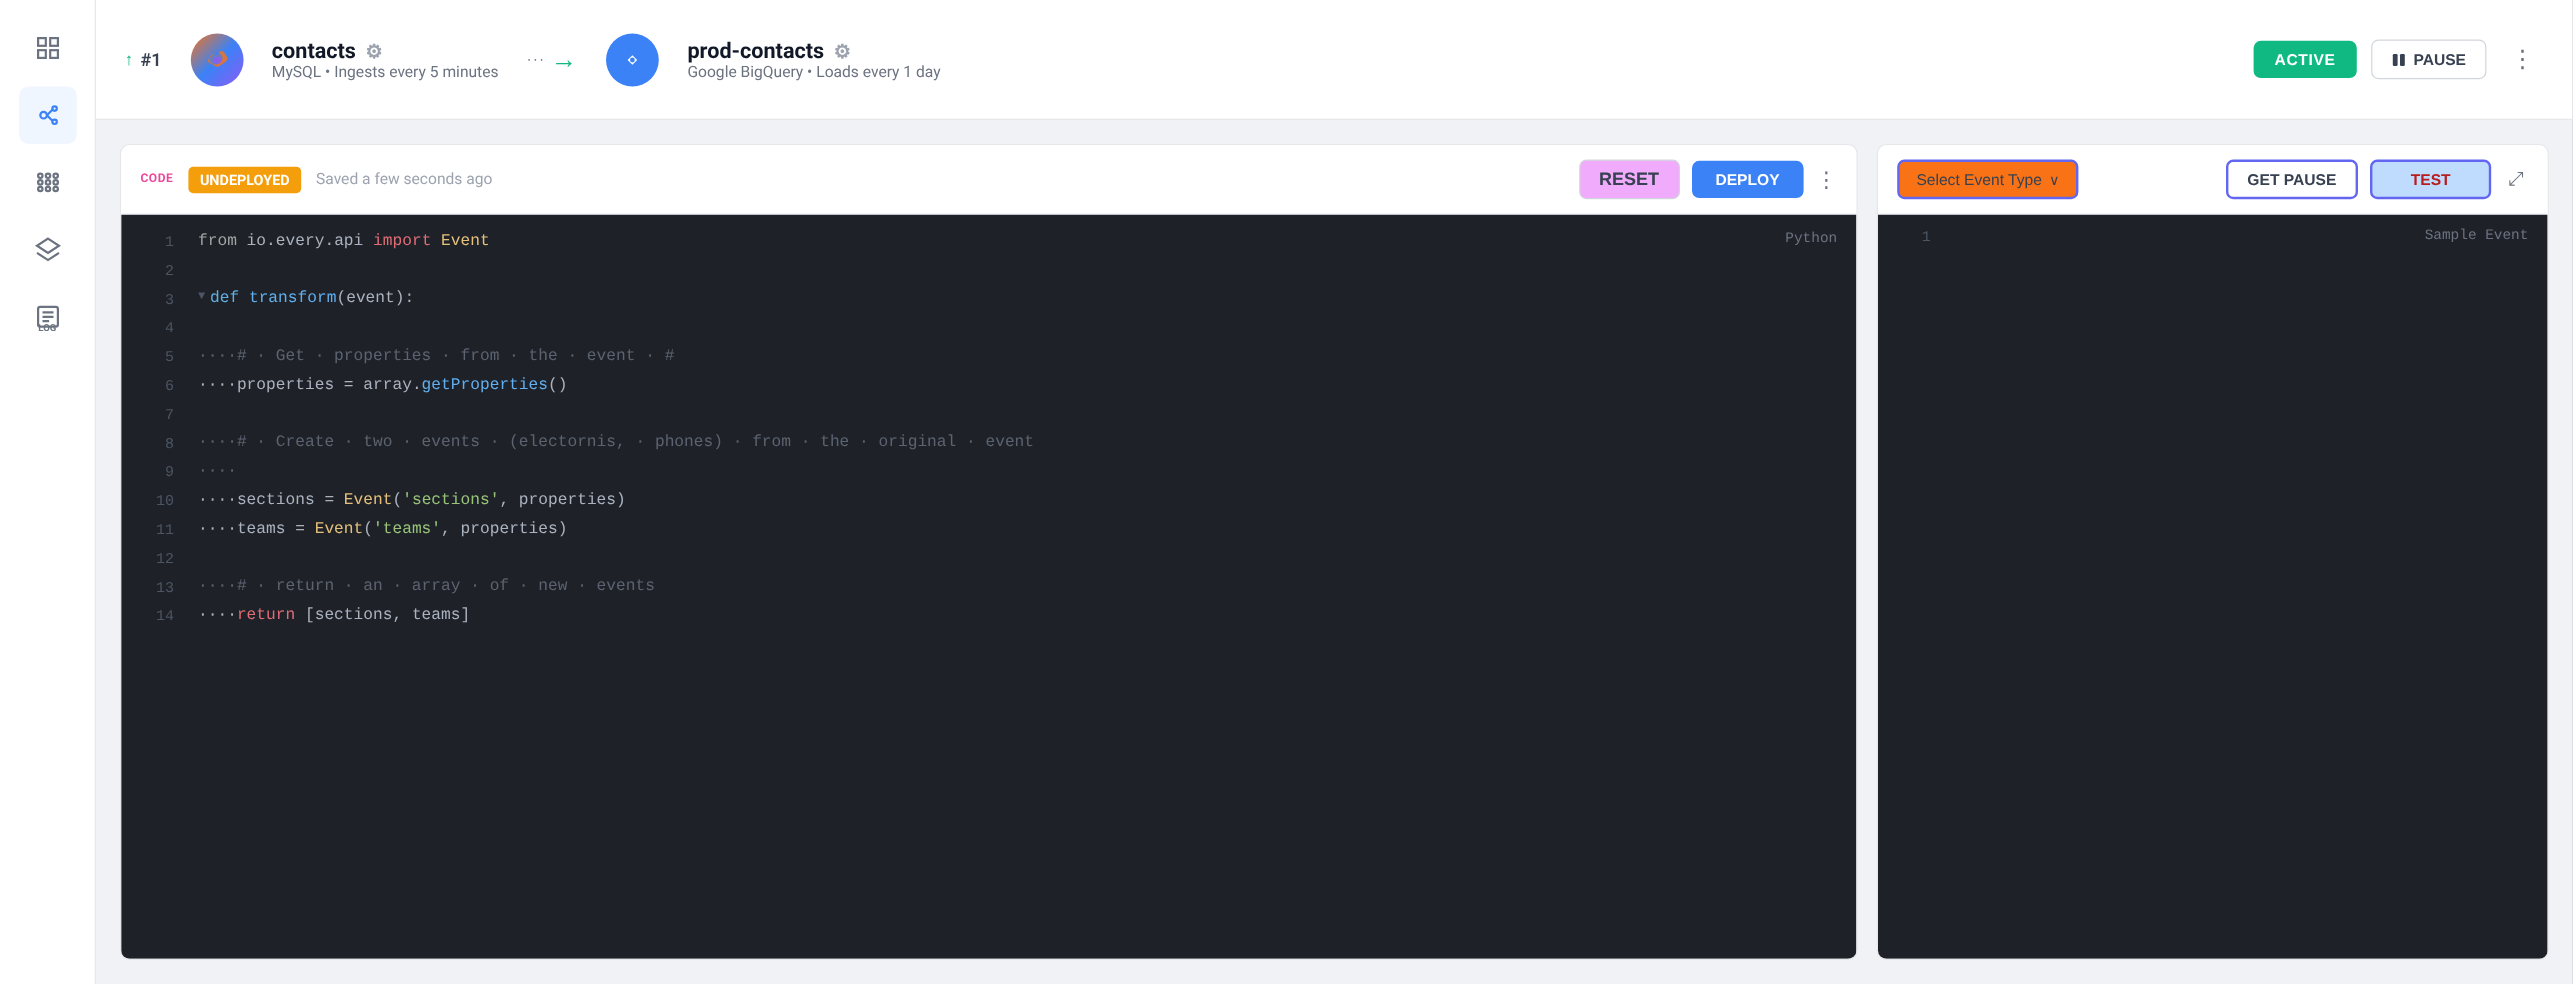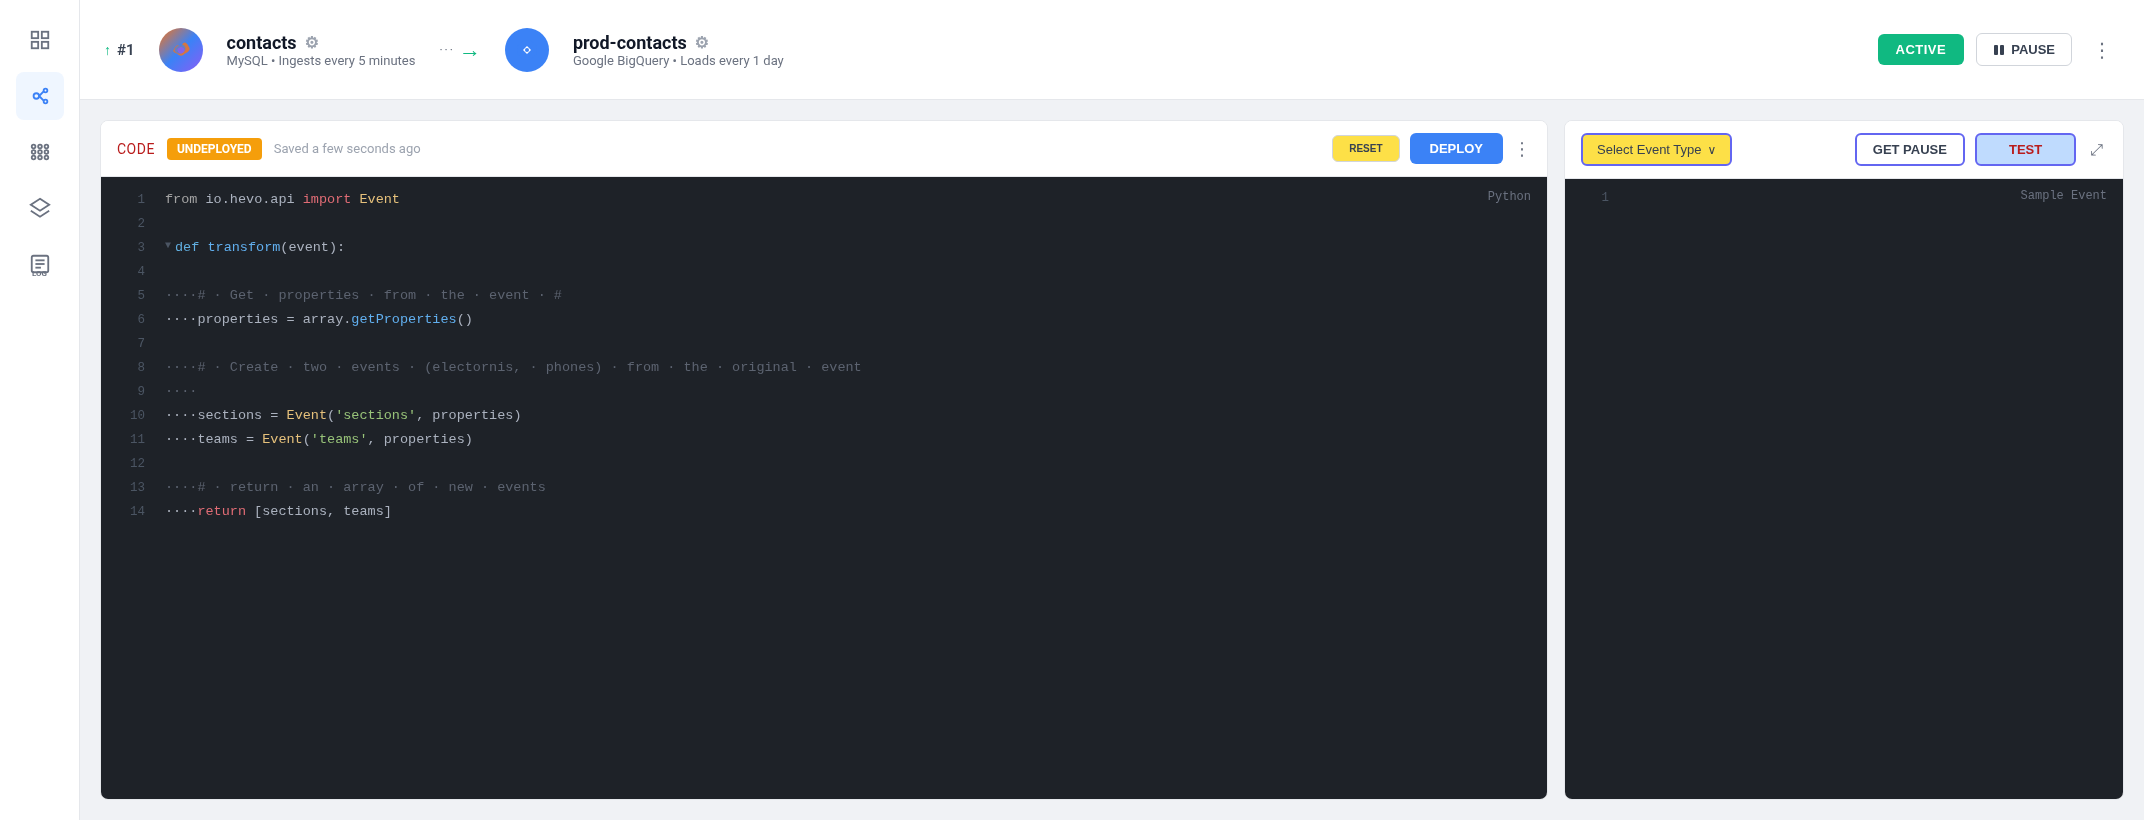--- a/index.html
+++ b/index.html
@@ -180,23 +180,23 @@
 
     .editor-toolbar {
       display: flex;
       align-items: center;
       padding: 12px 16px;
       border-bottom: 1px solid #e5e7eb;
       gap: 12px;
       background: #fff;
     }
     .tab-code {
-      font-weight: 400;
-      font-size: 14px;
-      color: #b91c1c;
+      font-weight: 700;
+      font-size: 10px;
+      color: #ec4899;
       letter-spacing: 0.5px;
       cursor: pointer;
     }
     .badge-undeployed {
       background: #f59e0b;
       color: #fff;
       padding: 4px 10px;
       border-radius: 4px;
       font-size: 12px;
       font-weight: 700;
@@ -205,27 +205,27 @@
       color: #9ca3af;
       font-size: 13px;
     }
     .editor-toolbar-actions {
       margin-left: auto;
       display: flex;
       align-items: center;
       gap: 10px;
     }
     .btn-reset {
-      background: #fde047;
+      background: #f0abfc;
       border: 1.5px solid #d1d5db;
       color: #374151;
       padding: 7px 16px;
       border-radius: 6px;
       font-weight: 600;
-      font-size: 10px;
+      font-size: 15px;
       cursor: pointer;
     }
     .btn-deploy {
       background: #3b82f6;
       color: #fff;
       border: none;
       padding: 8px 20px;
       border-radius: 6px;
       font-weight: 700;
       font-size: 13px;
@@ -299,21 +299,21 @@
     .sample-toolbar {
       display: flex;
       align-items: center;
       padding: 12px 16px;
       border-bottom: 1px solid #e5e7eb;
       gap: 10px;
       background: #fff;
     }
     .btn-select-event {
       border: 2px solid #6366f1;
-      background: #fde047;
+      background: #f97316;
       color: #374151;
       padding: 7px 14px;
       border-radius: 6px;
       font-size: 13px;
       font-weight: 500;
       cursor: pointer;
       display: flex;
       align-items: center;
       gap: 6px;
     }
@@ -493,21 +493,21 @@
           <button class="btn-reset">RESET</button>
           <button class="btn-deploy">DEPLOY</button>
           <button class="more-btn2">⋮</button>
         </div>
       </div>
       <div class="code-editor">
         <span class="code-lang">Python</span>
 
         <div class="code-line">
           <span class="line-num">1</span>
-          <span class="line-content"><span class="kw-from">from</span><span class="dot"> io</span><span class="dot">.</span><span class="dot">hevo</span><span class="dot">.</span><span class="dot">api </span><span class="kw-import">import</span><span class="dot"> </span><span class="class-name">Event</span></span>
+          <span class="line-content"><span class="kw-from">from</span><span class="dot"> io</span><span class="dot">.</span><span class="dot">every</span><span class="dot">.</span><span class="dot">api </span><span class="kw-import">import</span><span class="dot"> </span><span class="class-name">Event</span></span>
         </div>
 
         <div class="code-line">
           <span class="line-num">2</span>
           <span class="line-content">&nbsp;</span>
         </div>
 
         <div class="code-line">
           <span class="line-num">3</span>
           <span class="collapse-arrow">▼</span>

